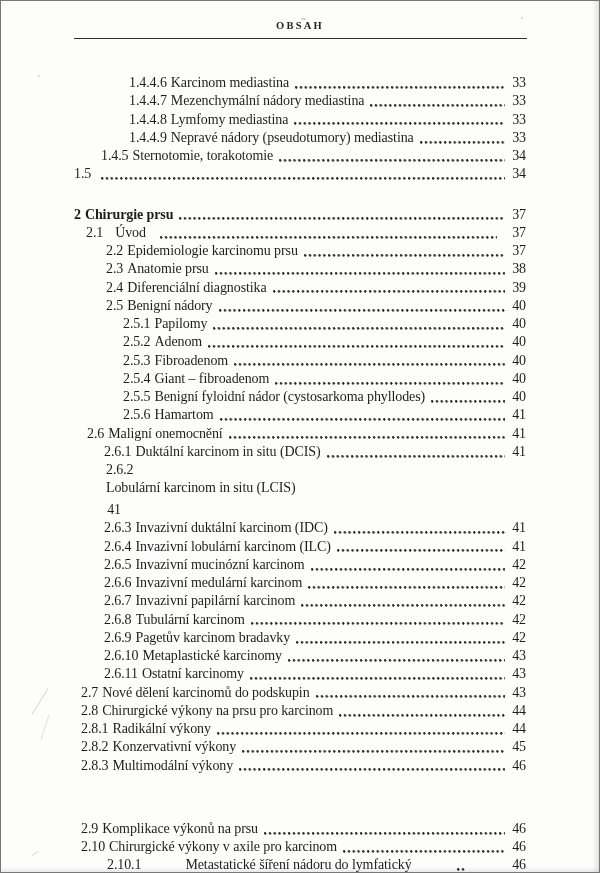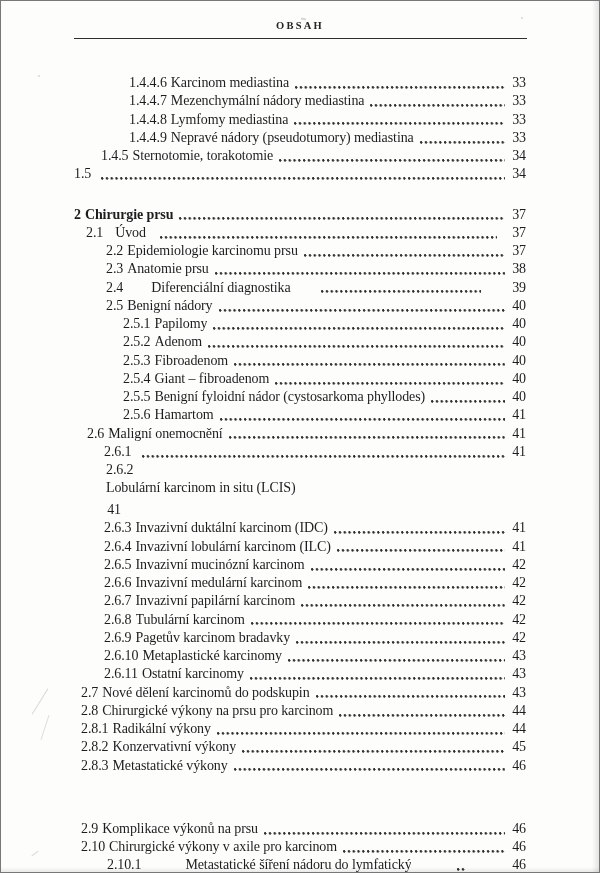--- a/index.html
+++ b/index.html
@@ -131,21 +131,21 @@
     <span class="label">Epidemiologie karcinomu prsu</span>
     <span class="dots"></span>
     <span class="pg">37</span>
   </div>
         <div class="row" style="padding-left: 32px;">
     <span class="num">2.3</span>
     <span class="label">Anatomie prsu</span>
     <span class="dots"></span>
     <span class="pg">38</span>
   </div>
-        <div class="row" style="padding-left: 32px; gap: 24px;">
+        <div class="row" style="padding-left: 32px;">
     <span class="num">2.4</span>
     <span class="label">Diferenciální diagnostika</span>
     <span class="dots"></span>
     <span class="pg">39</span>
   </div>
         <div class="row" style="padding-left: 32px;">
     <span class="num">2.5</span>
     <span class="label">Benigní nádory</span>
     <span class="dots"></span>
     <span class="pg">40</span>
@@ -187,20 +187,21 @@
     <span class="pg">41</span>
   </div>
         <div class="row" style="padding-left: 13px;">
     <span class="num">2.6</span>
     <span class="label">Maligní onemocnění</span>
     <span class="dots"></span>
     <span class="pg">41</span>
   </div>
         <div class="row" style="padding-left: 30px;">
     <span class="num">2.6.1</span>
+    <span class="label">Duktální karcinom in situ (DCIS)</span>
     <span class="dots"></span>
     <span class="pg">41</span>
   </div>
         <div class="row" style="padding-left: 30px; flex-direction: column;">
     <span class="num">2.6.2</span>
     <span class="label">Lobulární karcinom in situ (LCIS)</span>
     <span class="dots"></span>
     <span class="pg">41</span>
   </div>
         <div class="row" style="padding-left: 30px;">
@@ -276,21 +277,21 @@
     <span class="pg">44</span>
   </div>
         <div class="row" style="padding-left: 7px;">
     <span class="num">2.8.2</span>
     <span class="label">Konzervativní výkony</span>
     <span class="dots"></span>
     <span class="pg">45</span>
   </div>
         <div class="row" style="padding-left: 7px;">
     <span class="num">2.8.3</span>
-    <span class="label">Metastatické výkony</span>
+    <span class="label">Multimodální výkony</span>
     <span class="dots"></span>
     <span class="pg">46</span>
   </div>
         <div class="row" style="padding-left: 7px; margin-top: 45px;">
     <span class="num">2.9</span>
     <span class="label">Komplikace výkonů na prsu</span>
     <span class="dots"></span>
     <span class="pg">46</span>
   </div>
         <div class="row" style="padding-left: 7px;">

